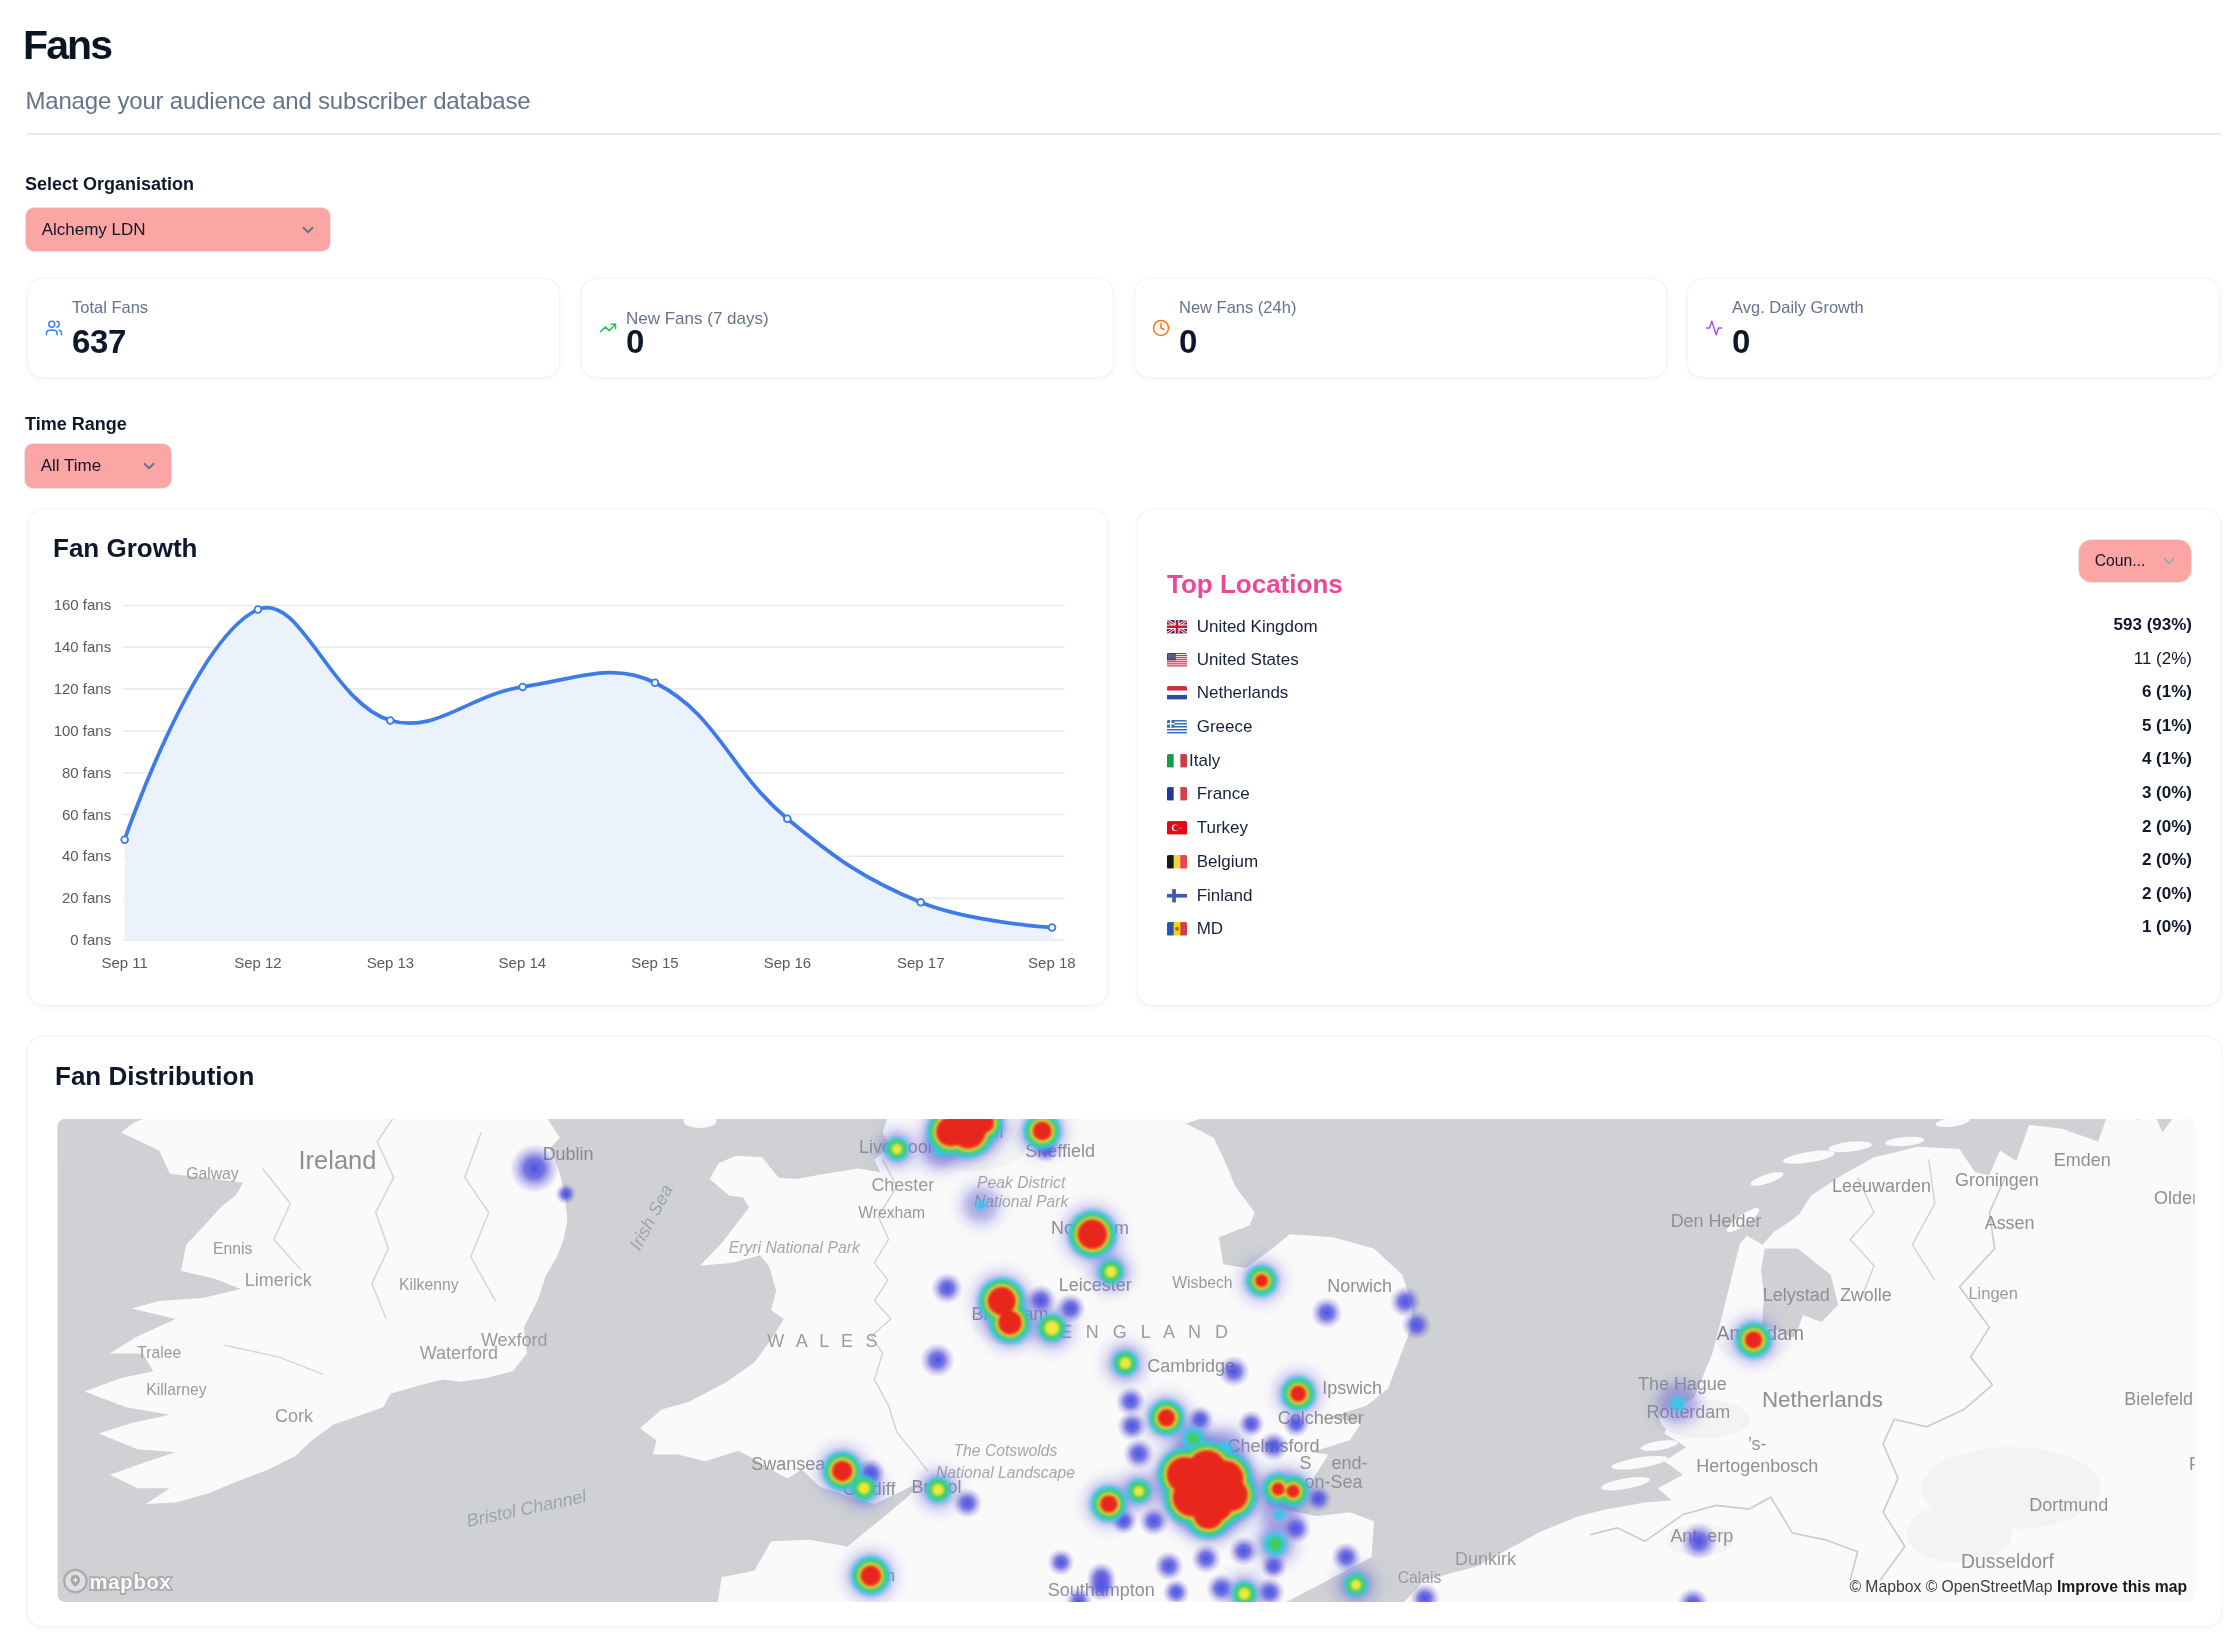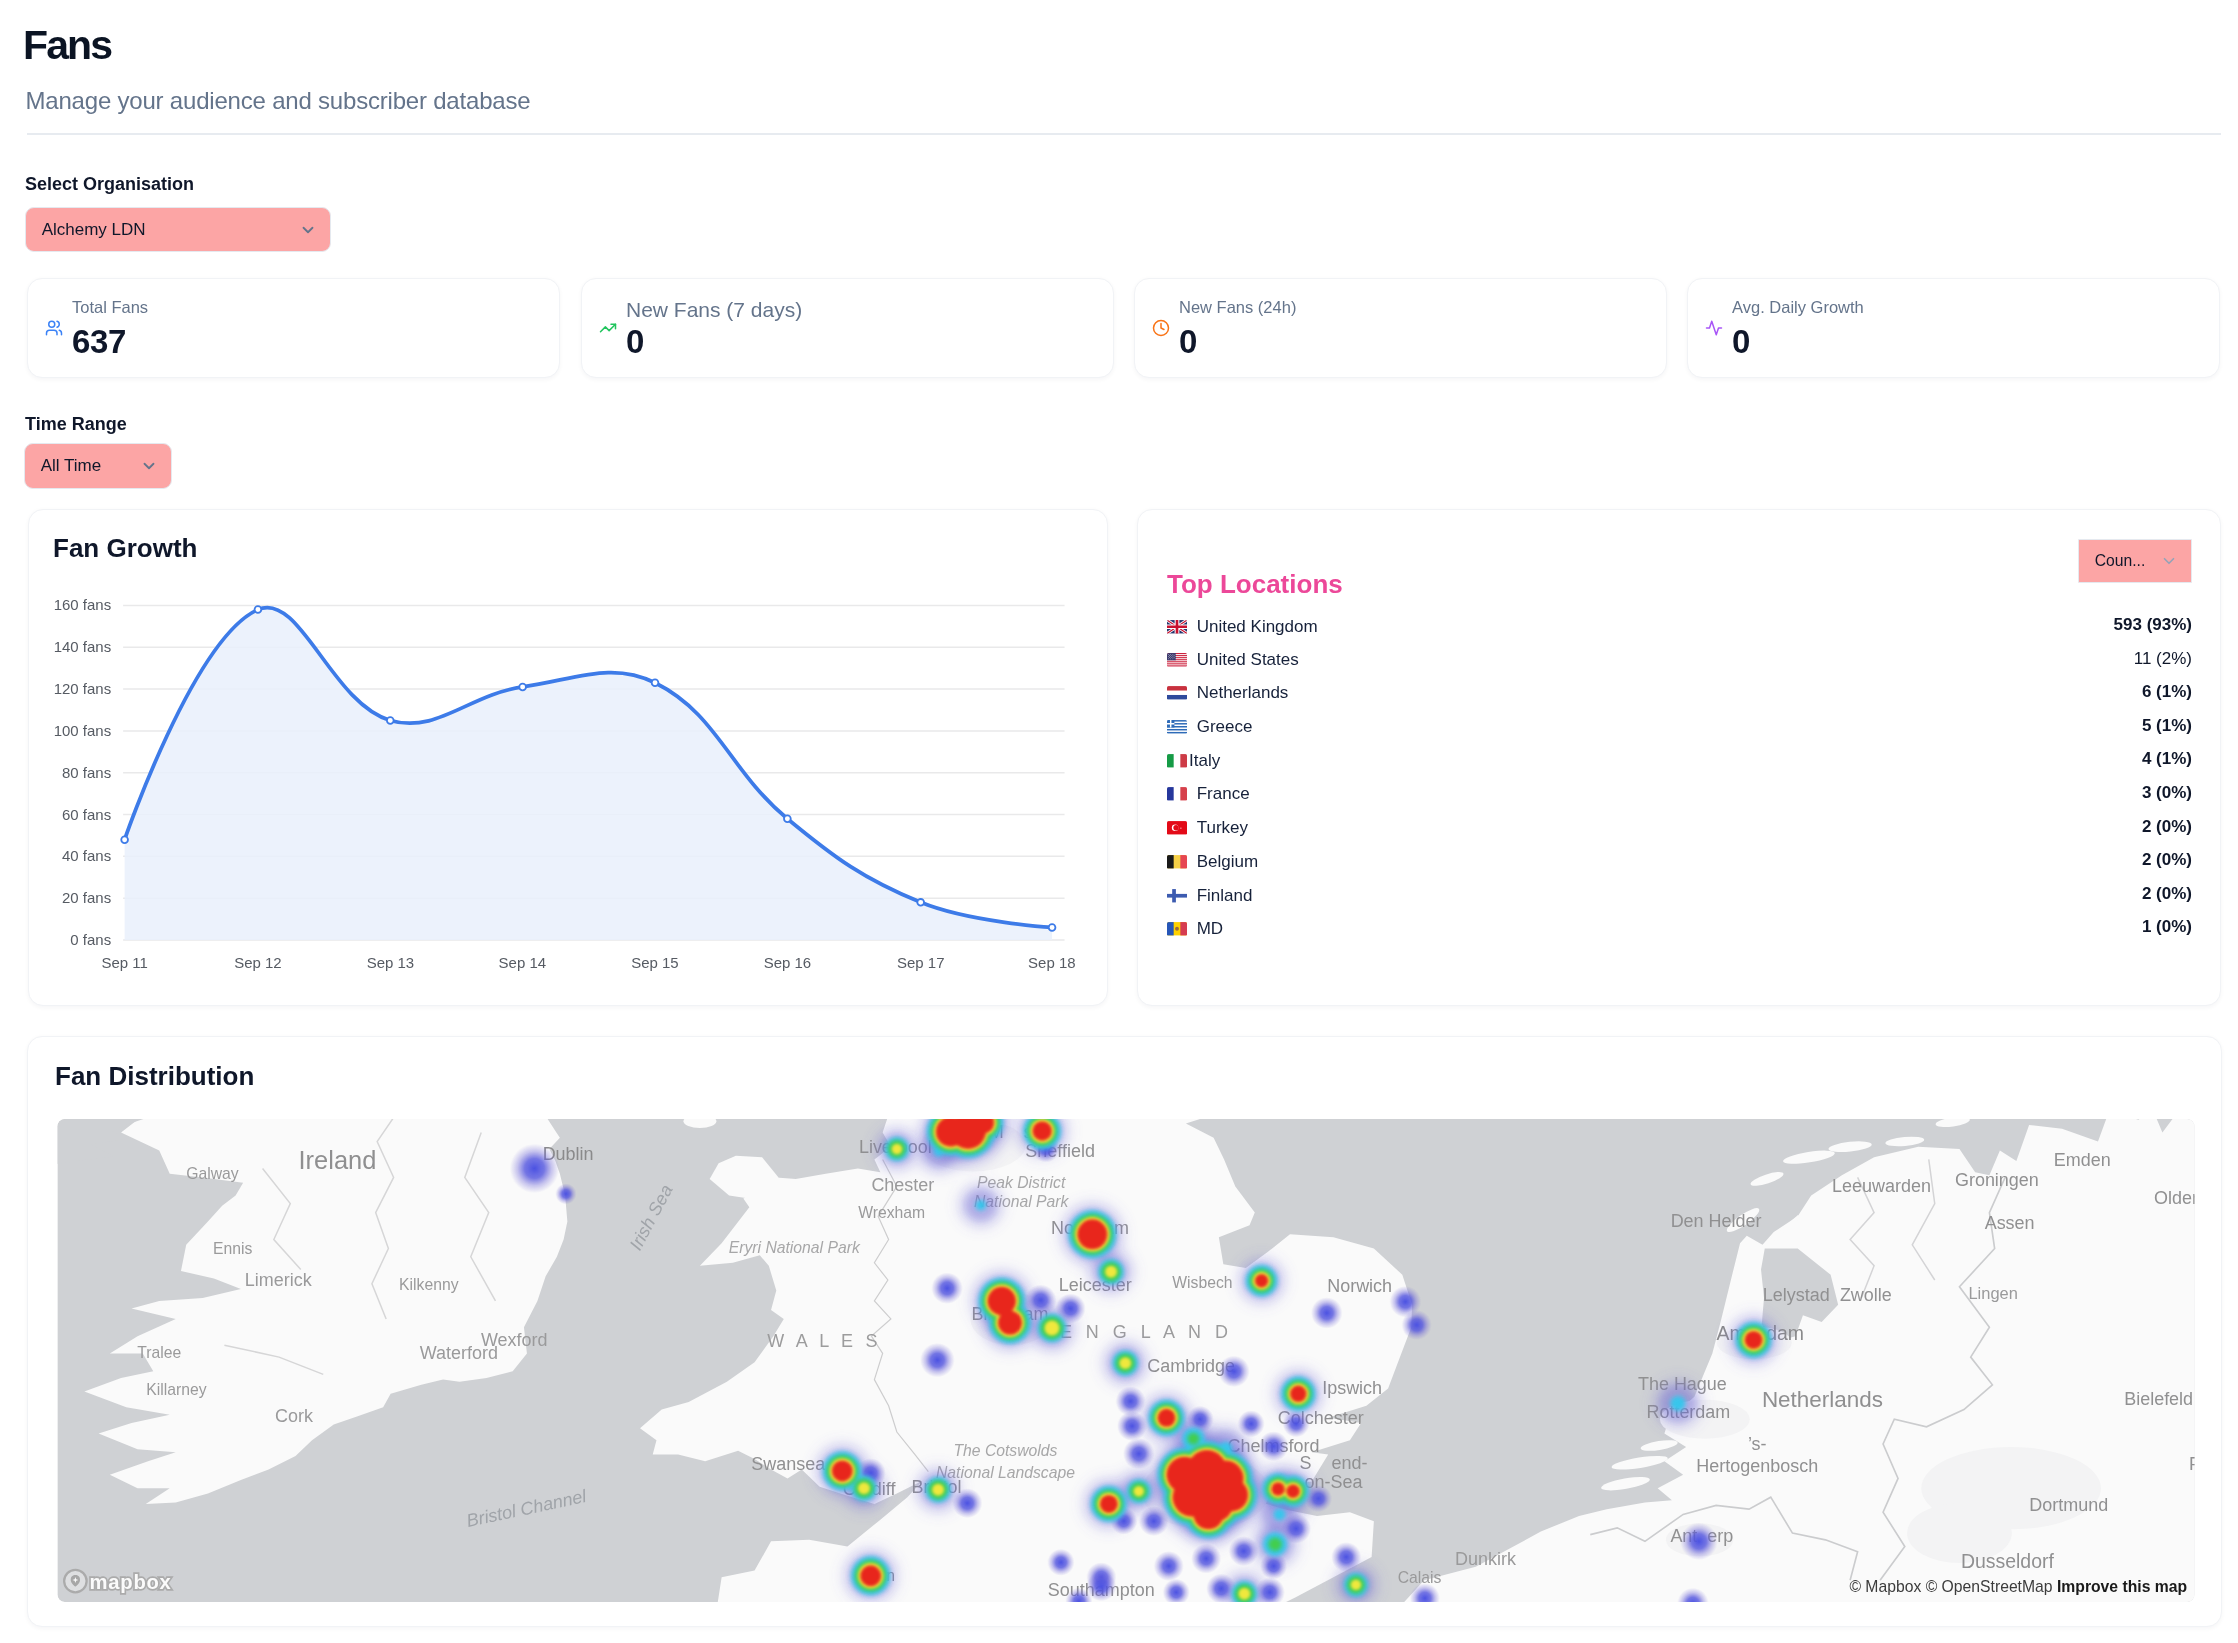--- a/index.html
+++ b/index.html
@@ -27,21 +27,21 @@
         <path d="M16 3.13a4 4 0 0 1 0 7.75"></path>
       </svg></div>
 <div style="position:absolute;left:44px;top:19px;font-size:16.5px;color:#64748b">Total Fans</div>
 <div style="position:absolute;left:44px;top:44px;font-size:33px;font-weight:700;color:#0f172a;letter-spacing:-0.4px">637</div>
 </div>
 <div class="card" style="left:581px;top:278px;width:533px;height:100px">
 <div style="position:absolute;left:16.5px;top:40px"><svg width="18" height="18" viewBox="0 0 24 24" fill="none" stroke="#22c55e" stroke-width="2" stroke-linecap="round" stroke-linejoin="round">
         <polyline points="22 7 13.5 15.5 8.5 10.5 2 17"></polyline>
         <polyline points="16 7 22 7 22 13"></polyline>
       </svg></div>
-<div style="position:absolute;left:44px;top:19px;font-size:21px;color:#64748b">New Fans (7 days)</div>
+<div style="position:absolute;left:44px;top:30px;font-size:17px;color:#64748b">New Fans (7 days)</div>
 <div style="position:absolute;left:44px;top:44px;font-size:33px;font-weight:700;color:#0f172a;letter-spacing:-0.4px">0</div>
 </div>
 <div class="card" style="left:1134px;top:278px;width:533px;height:100px">
 <div style="position:absolute;left:16.5px;top:40px"><svg width="18" height="18" viewBox="0 0 24 24" fill="none" stroke="#f97316" stroke-width="2" stroke-linecap="round" stroke-linejoin="round">
         <circle cx="12" cy="12" r="10"></circle>
         <polyline points="12 6 12 12 16 14"></polyline>
       </svg></div>
 <div style="position:absolute;left:44px;top:19px;font-size:16.5px;color:#64748b">New Fans (24h)</div>
 <div style="position:absolute;left:44px;top:44px;font-size:33px;font-weight:700;color:#0f172a;letter-spacing:-0.4px">0</div>
 </div>
@@ -103,21 +103,21 @@
 <text x="874" y="1292" text-anchor="middle" font-size="20" fill="#565b63">Sep 15</text>
 <text x="1051" y="1292" text-anchor="middle" font-size="20" fill="#565b63">Sep 16</text>
 <text x="1229" y="1292" text-anchor="middle" font-size="20" fill="#565b63">Sep 17</text>
 <text x="1404" y="1292" text-anchor="middle" font-size="20" fill="#565b63">Sep 18</text>
 
 </g>
 </svg>
 
 <div class="card" style="left:1137px;top:509px;width:1084px;height:497px"></div>
 <div style="position:absolute;left:1167px;top:569px;font-size:26px;font-weight:700;color:#ec4899">Top Locations</div>
-<div class="dd" style="left:2078px;top:539px;width:114px;height:44px;border-radius:1px">
+<div class="dd" style="left:2078px;top:539px;width:114px;height:44px;border-radius:13px">
     <span style="font-size:15.7px;color:#0f172a">Coun...</span>
     <svg width="18" height="18" viewBox="0 0 24 24" fill="none" stroke="#94a3b8" stroke-width="2.2" stroke-linecap="round" stroke-linejoin="round">
       <polyline points="6 9 12 15 18 9"></polyline>
     </svg>
   </div>
 <div style="position:absolute;left:1167px;top:617px;display:flex;align-items:center;gap:9.7px">
     <svg width="20" height="13.5" viewBox="0 0 27 18" style="border-radius:1.5px;flex:none">
       <rect width="27" height="18" fill="#27356e"></rect>
       <path d="M0 0 27 18 M27 0 0 18" stroke="#fff" stroke-width="4"></path>
       <path d="M0 0 27 18 M27 0 0 18" stroke="#c8102e" stroke-width="1.6"></path>

